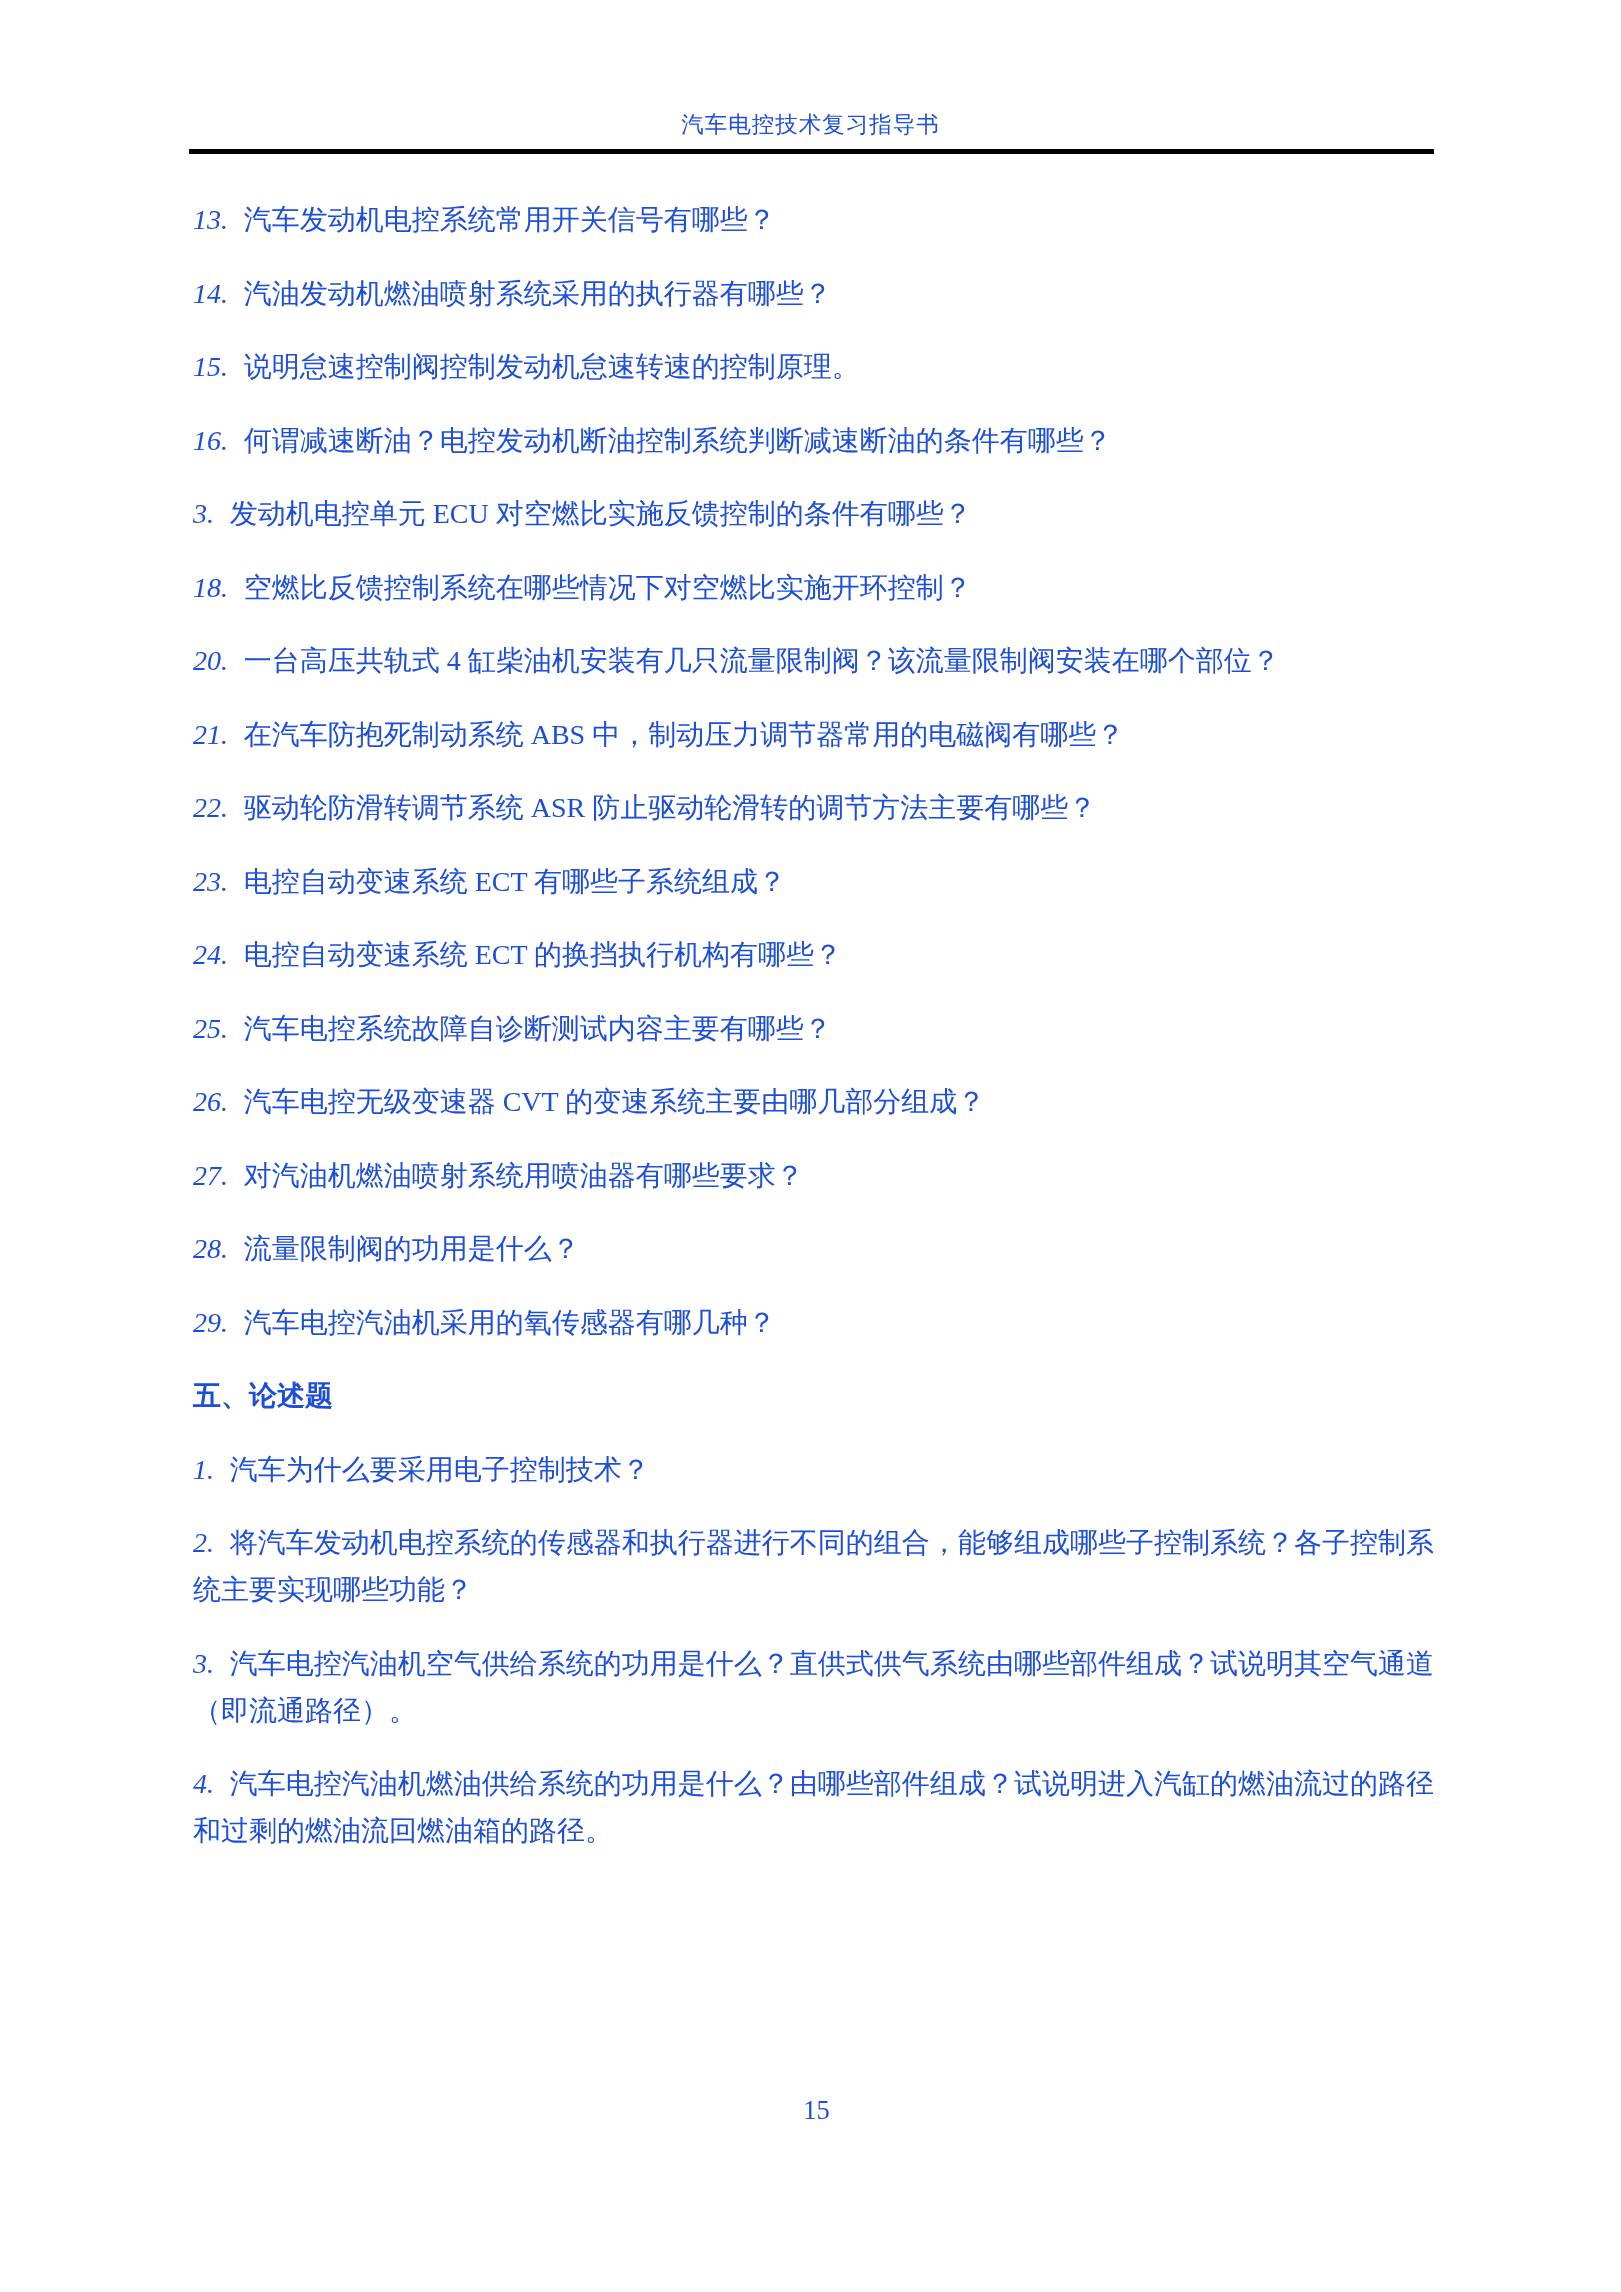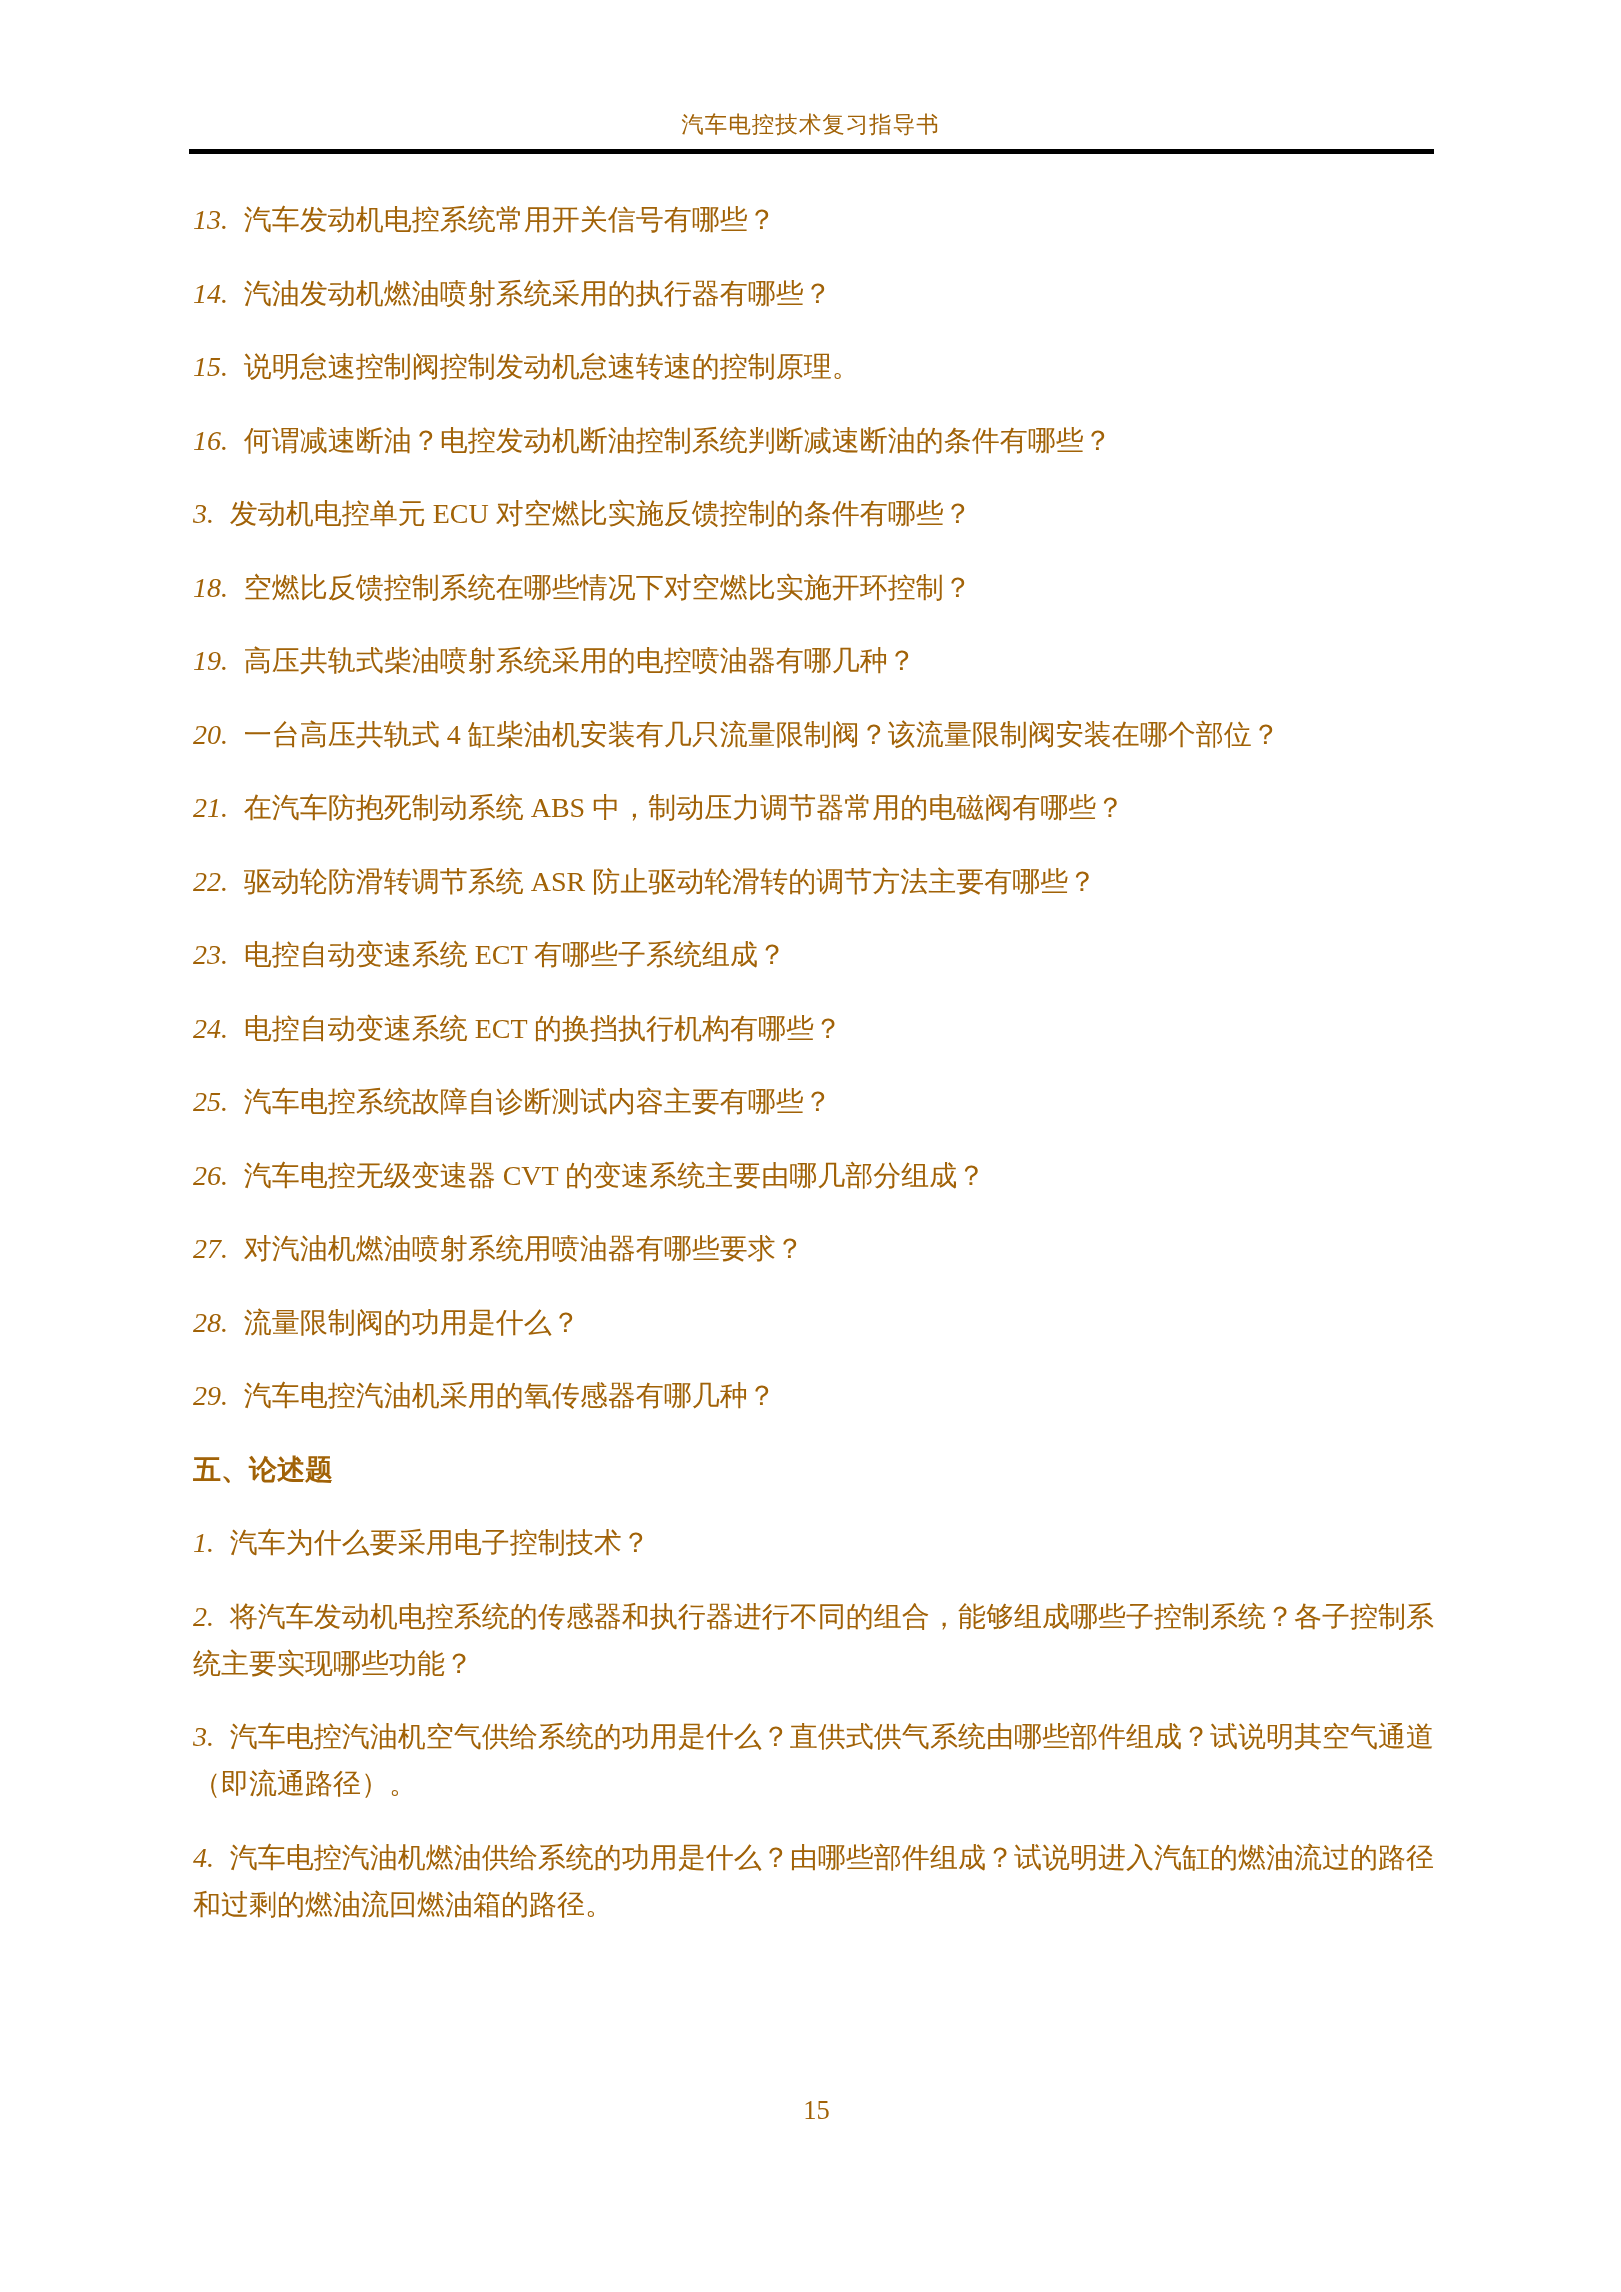--- a/index.html
+++ b/index.html
@@ -2,21 +2,21 @@
 <html lang="zh"><head>
 <meta charset="utf-8">
 <style>
   html, body { margin: 0; padding: 0; background: #e8e8e8; }
   .page {
     position: relative;
     width: 1621px;
     height: 2293px;
     margin: 0 auto;
     background: #ffffff;
-    color: #a16207;
+    color: #1d4ed8;
     font-family: "Liberation Serif", "DejaVu Serif", serif;
     overflow: hidden;
   }
   .running-header {
     position: absolute;
     top: 110px;
     left: 0;
     width: 100%;
     text-align: center;
     font-size: 22.5px;
@@ -77,21 +77,20 @@
   <p class="item"><span class="num">14.</span><span class="txt">汽油发动机燃油喷射系统采用的执行器有哪些？</span></p>
 
   <p class="item"><span class="num">15.</span><span class="txt">说明怠速控制阀控制发动机怠速转速的控制原理。</span></p>
 
   <p class="item"><span class="num">16.</span><span class="txt">何谓减速断油？电控发动机断油控制系统判断减速断油的条件有哪些？</span></p>
 
   <p class="item"><span class="num">3.</span><span class="txt">发动机电控单元 ECU 对空燃比实施反馈控制的条件有哪些？</span></p>
 
   <p class="item"><span class="num">18.</span><span class="txt">空燃比反馈控制系统在哪些情况下对空燃比实施开环控制？</span></p>
 
-  <p class="item"><span class="num">19.</span><span class="txt">高压共轨式柴油喷射系统采用的电控喷油器有哪几种？</span></p>
 
   <p class="item"><span class="num">20.</span><span class="txt">一台高压共轨式 4 缸柴油机安装有几只流量限制阀？该流量限制阀安装在哪个部位？</span></p>
 
   <p class="item"><span class="num">21.</span><span class="txt">在汽车防抱死制动系统 ABS 中，制动压力调节器常用的电磁阀有哪些？</span></p>
 
   <p class="item"><span class="num">22.</span><span class="txt">驱动轮防滑转调节系统 ASR 防止驱动轮滑转的调节方法主要有哪些？</span></p>
 
   <p class="item"><span class="num">23.</span><span class="txt">电控自动变速系统 ECT 有哪些子系统组成？</span></p>
 
   <p class="item"><span class="num">24.</span><span class="txt">电控自动变速系统 ECT 的换挡执行机构有哪些？</span></p>

